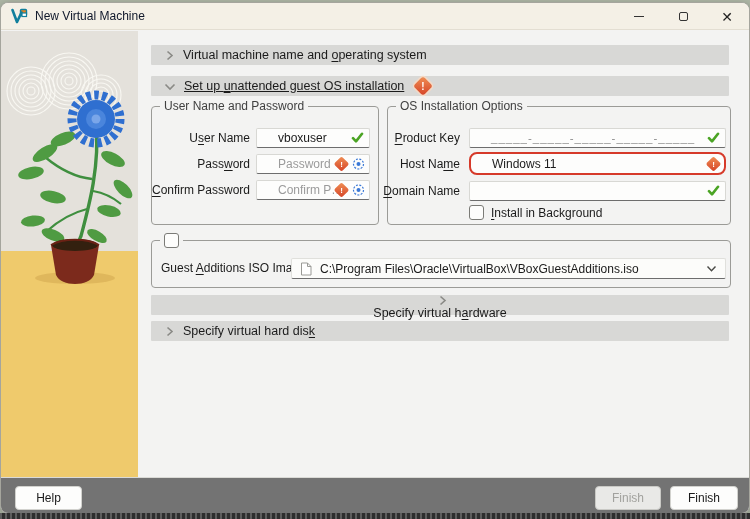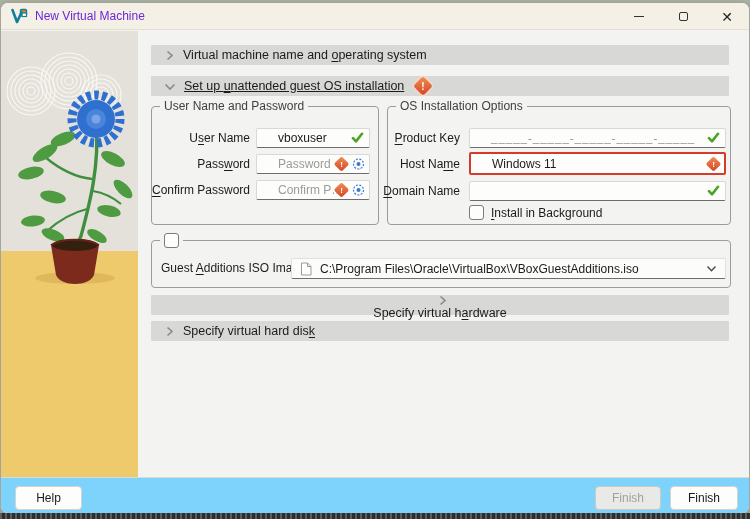--- a/index.html
+++ b/index.html
@@ -9,21 +9,21 @@
   .window { position:absolute; left:0; top:2px; width:750px; height:512px;
     background:#f3f3f2; border:1px solid #a5a59d; border-radius:8px; overflow:hidden;
     box-shadow:0 2px 8px rgba(0,0,0,.25); }
   .bottom-strip { position:absolute; left:0; bottom:0; width:750px; height:6px;
     background:repeating-linear-gradient(90deg,#5d5d5d 0 2px,#2e2e2e 2px 5px); }
 
   
   .titlebar { position:absolute; left:0; top:0; width:100%; height:27px;
     background:#f4f0e6; border-bottom:1px solid #e3ded2; display:flex; align-items:center; }
   .titlebar .vbicon { margin:0 7px 0 10px; display:flex; }
-  .title-text { font-size:12px; color:#6d28d9; }
+  .title-text { font-size:12px; color:#0f172a; }
   .win-controls { position:absolute; right:0; top:0; height:27px; display:flex; }
   .win-btn { width:44px; height:27px; display:flex; align-items:center; justify-content:center; cursor:default; }
   .min-glyph { width:10px; height:1px; background:#333; display:block; }
   .max-glyph { width:9px; height:9px; border:1px solid #333; border-radius:2px; display:block; }
   .close-glyph { font-size:14px; color:#222; line-height:1; }
 
   
   .sidebar { position:absolute; left:0; top:28px; width:137px; height:450px; }
 
   
@@ -36,21 +36,21 @@
 
   .groupbox { position:absolute; border:1px solid #9b9b97; border-radius:4px; }
   .gb-title { position:absolute; top:-8px; left:8px; background:#f3f3f2; padding:0 4px;
     font-size:12px; color:#404040; white-space:nowrap; display:flex; align-items:center; gap:6px; }
 
   .lbl { position:absolute; font-size:12px; color:#1b1b1b; text-align:right; white-space:nowrap; }
 
   .field { position:absolute; height:20px; background:#fdfdfc; border:1px solid #d8d8d4;
     border-bottom:1px solid #6d6d6d; border-radius:2px; font-size:12px; color:#1b1b1b;
     display:flex; align-items:center; padding:0 21px; overflow:hidden; }
-  .field.invalid { border:2px solid #d63a2a; border-radius:2px; }
+  .field.invalid { border:2px solid #d63a2a; border-radius:8px; }
   .ph { color:#9b9b9b; white-space:nowrap; overflow:hidden; text-overflow:ellipsis; }
   .mask { color:#8c8c8c; letter-spacing:1px; font-size:11.5px; }
   .f-ico { position:absolute; top:50%; transform:translateY(-50%); display:flex; }
 
   .vdiamond { width:11px; height:11px; background:linear-gradient(135deg,#f09055,#d54226);
     border-radius:2px; transform:rotate(45deg); position:relative; flex:none; }
   .vdiamond::after { content:"!"; position:absolute; left:0; top:0; width:100%; height:100%;
     transform:rotate(-45deg); color:#fff; font-size:8px; font-weight:bold;
     display:flex; align-items:center; justify-content:center; }
   .vdiamond.big { width:14px; height:14px; border-radius:3px; box-shadow:0 0 0 1.5px #f6d9c4; }
@@ -58,21 +58,21 @@
 
   .checkbox { width:15px; height:15px; background:#fdfdfc; border:1px solid #7b7b77;
     border-radius:3px; display:inline-block; flex:none; }
 
   .combo { position:absolute; height:21px; background:#fcfcfa; border:1px solid #e0e0dc;
     border-bottom:1px solid #6d6d6d; border-radius:2px; display:flex; align-items:center;
     font-size:12px; color:#1b1b1b; padding:0 8px; gap:8px; }
   .combo .path-text { flex:1; white-space:nowrap; overflow:hidden; }
 
   
-  .footer { position:absolute; left:0; bottom:0; width:100%; height:36px; background:#7dd3fc;
+  .footer { position:absolute; left:0; bottom:0; width:100%; height:36px; background:#737373;
     border-top:1px solid #dadad6; }
   .btn { position:absolute; top:8px; height:24px; font-size:12px; color:#1b1b1b;
     background:#fdfdfc; border:1px solid #d2d2ce; border-radius:4px;
     display:flex; align-items:center; justify-content:center; cursor:default; }
   .btn.disabled { background:#e9e9e7; border:1px solid #c9c9c5; color:#a2a29e; }
 </style>
 </head>
 <body>
 
 <div class="window">

